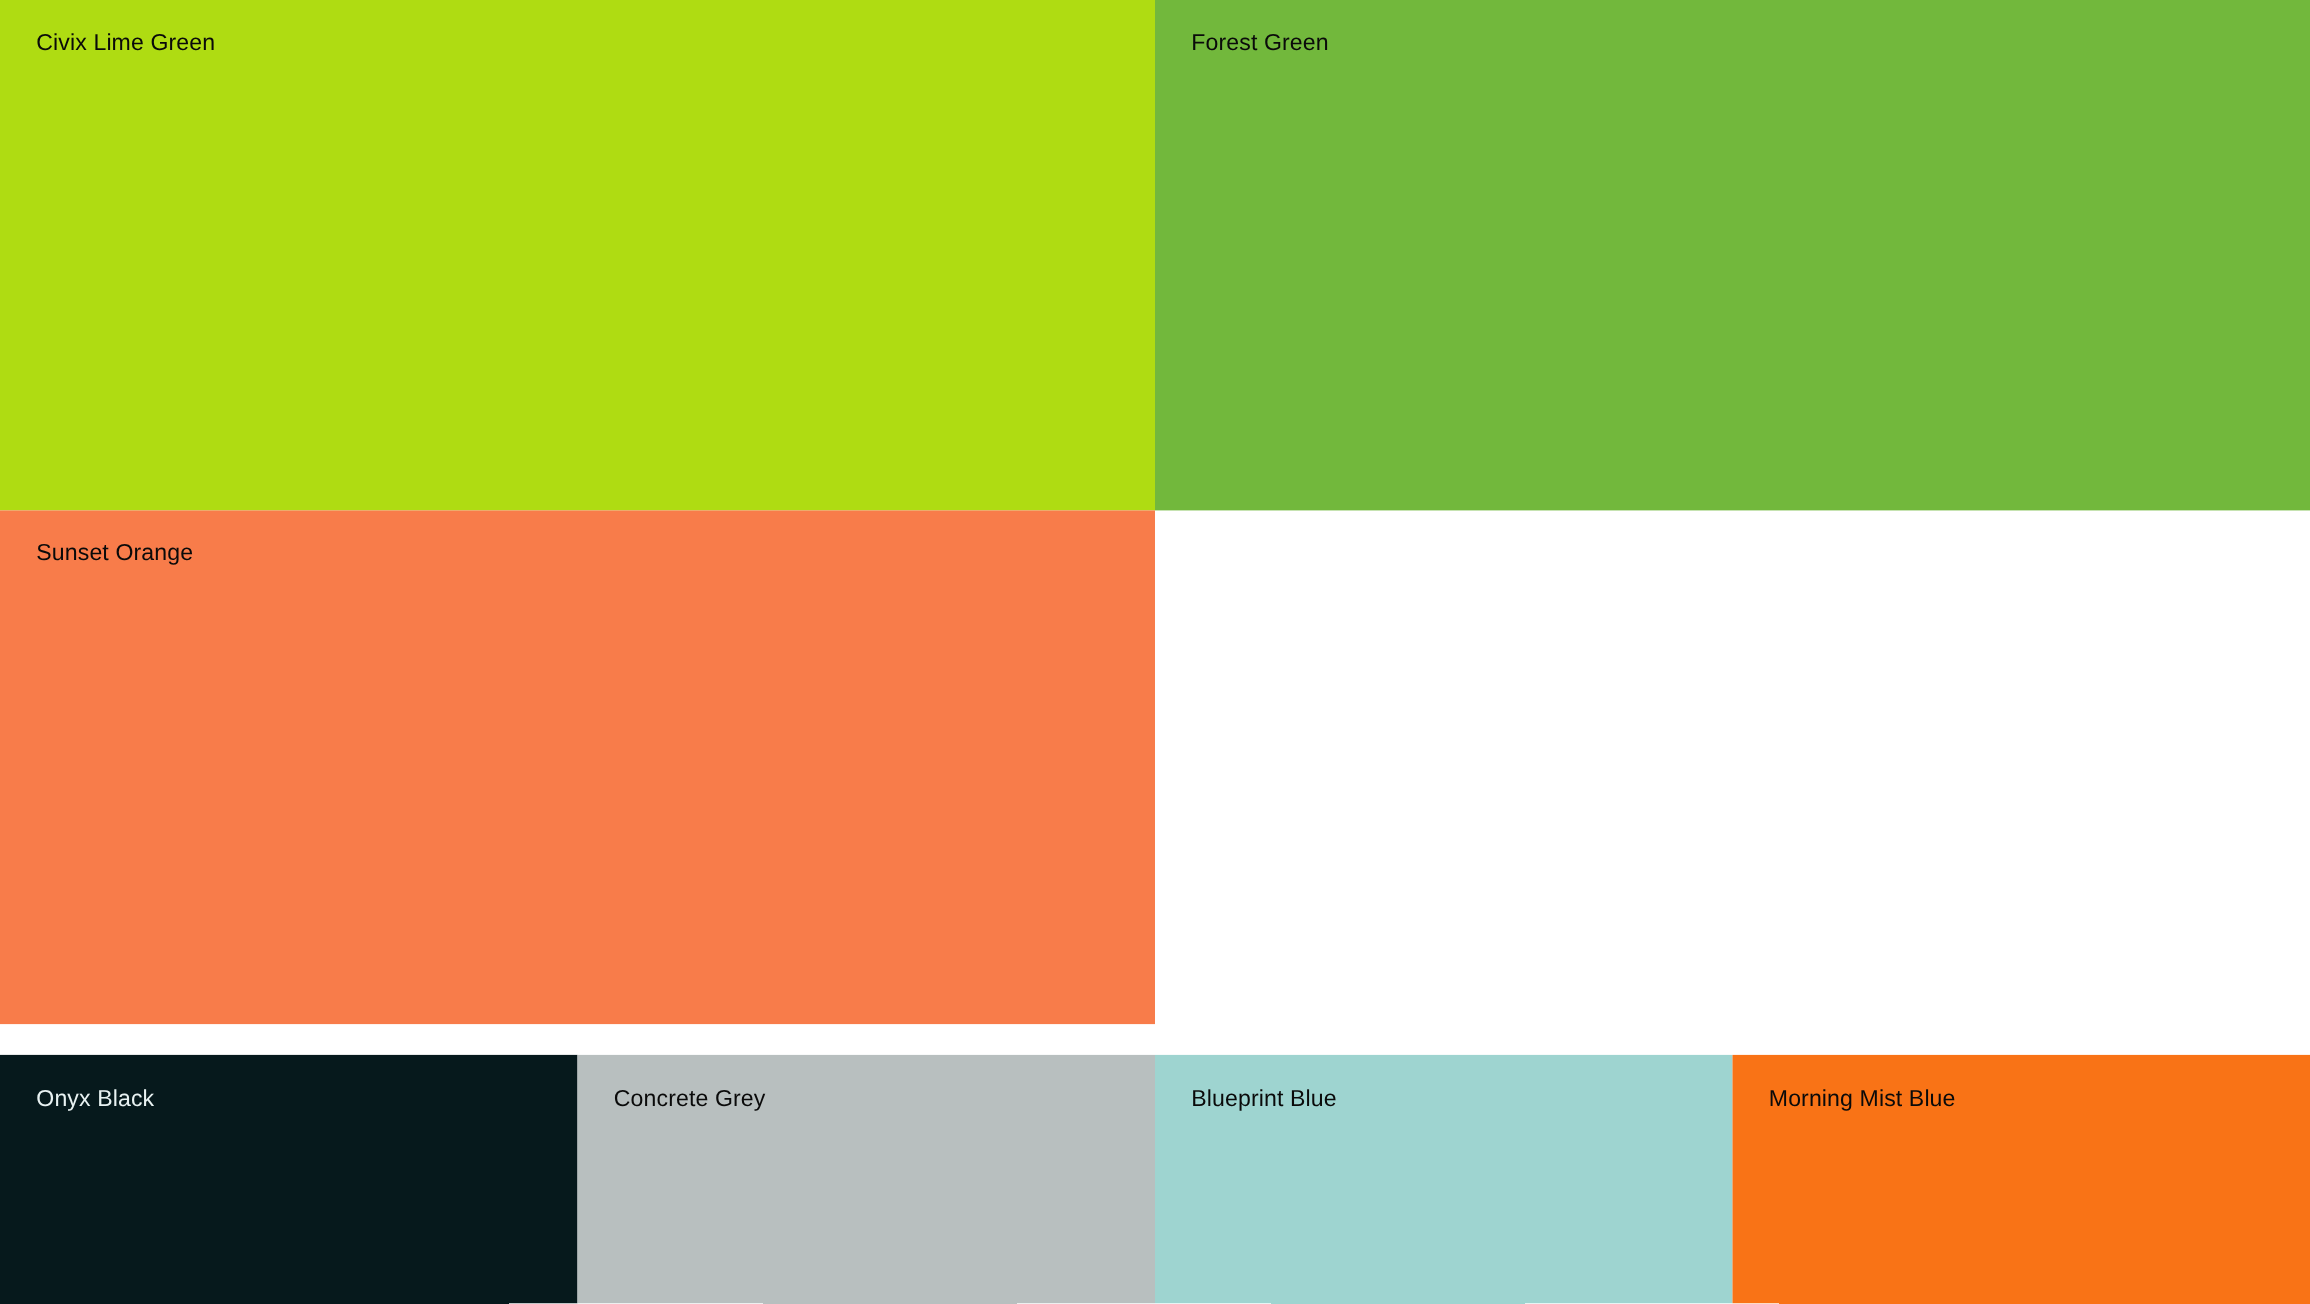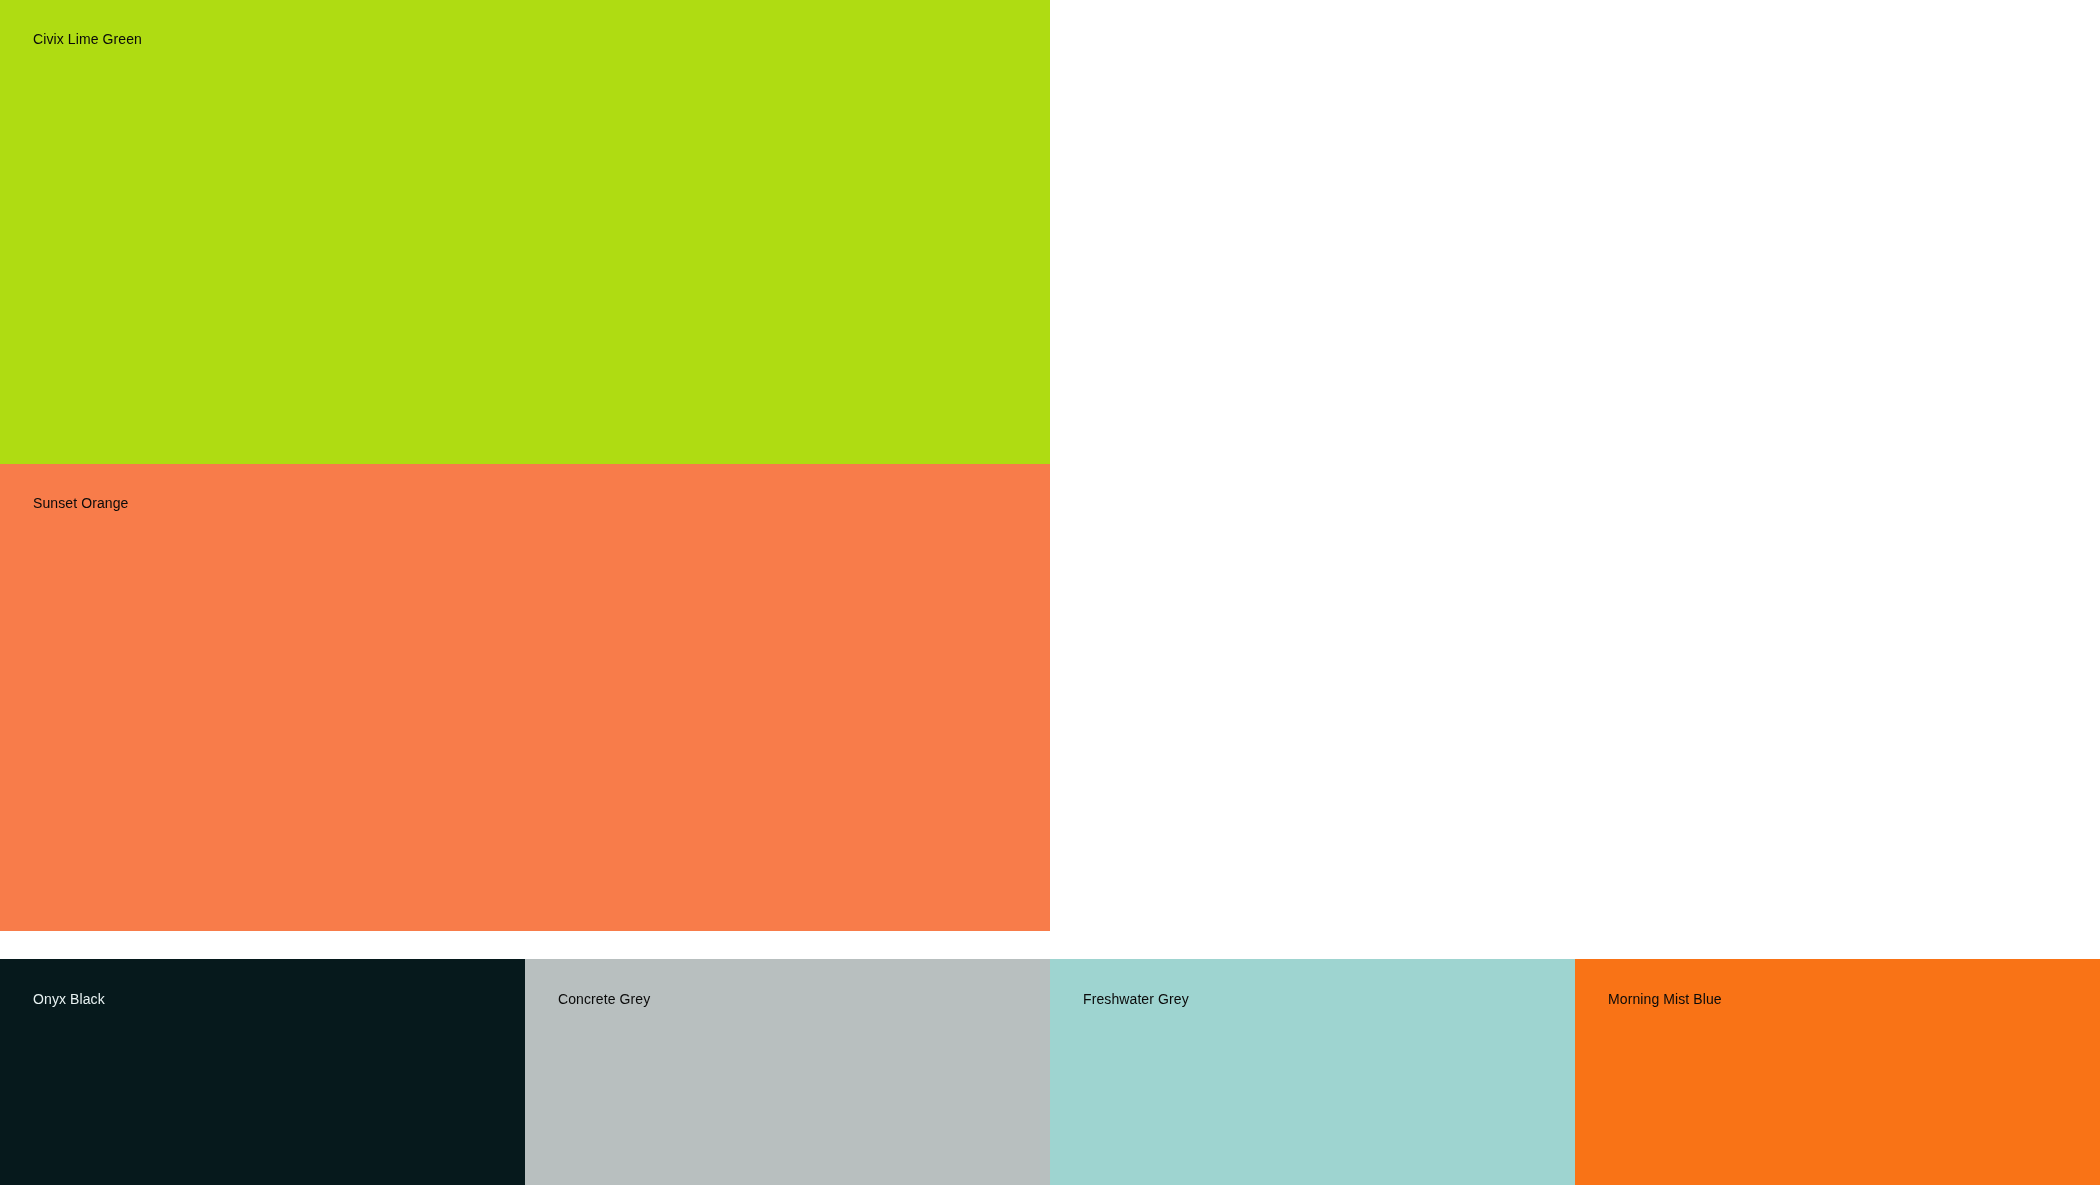--- a/index.html
+++ b/index.html
@@ -34,55 +34,58 @@
     box-sizing: border-box;
     overflow: hidden;
   }
   .swatch-half    { width: 50%; }
   .swatch-quarter { width: 25%; margin-top: 28px; }
 
   .swatch-label {
     position: absolute;
     left: 33px;
     top: 26px;
-    font-size: 14px;
+    font-size: 21px;
     line-height: 26px;
     letter-spacing: 0.1px;
     white-space: nowrap;
     font-weight: 400;
   }
   .row-neutrals .swatch-label {
     top: 27px;
   }
 </style>
 </head>
 <body>
 
 <div class="palette">
 
   <div class="swatch-row row-hero">
     <div class="swatch swatch-half" style="background-color: rgb(175, 220, 18); color: rgb(10, 10, 10);">
       <span class="swatch-label">Civix Lime Green</span>
     </div>
+    <div class="swatch swatch-half" style="background-color: rgb(114, 184, 60); color: rgb(10, 10, 10);">
+      <span class="swatch-label">Forest Green</span>
+    </div>
   </div>
 
   <div class="swatch-row row-secondary">
     <div class="swatch swatch-half" style="background-color: rgb(248, 124, 74); color: rgb(10, 10, 10); padding-left: 28px;">
       <span class="swatch-label">Sunset Orange</span>
     </div>
   </div>
 
   <div class="swatch-row row-neutrals">
     <div class="swatch swatch-quarter" style="background-color: rgb(6, 25, 28); color: rgb(232, 242, 242);">
       <span class="swatch-label">Onyx Black</span>
     </div>
     <div class="swatch swatch-quarter" style="background-color: rgb(184, 191, 191); color: rgb(10, 10, 10); text-align: right;">
       <span class="swatch-label">Concrete Grey</span>
     </div>
     <div class="swatch swatch-quarter" style="background-color: rgb(158, 212, 208); color: rgb(10, 10, 10);">
-      <span class="swatch-label">Freshwater Grey</span>
+      <span class="swatch-label">Blueprint Blue</span>
     </div>
     <div class="swatch swatch-quarter" style="background-color: #f97316; color: rgb(10, 10, 10);">
       <span class="swatch-label">Morning Mist Blue</span>
     </div>
   </div>
 
 </div>
 
 </body></html>

